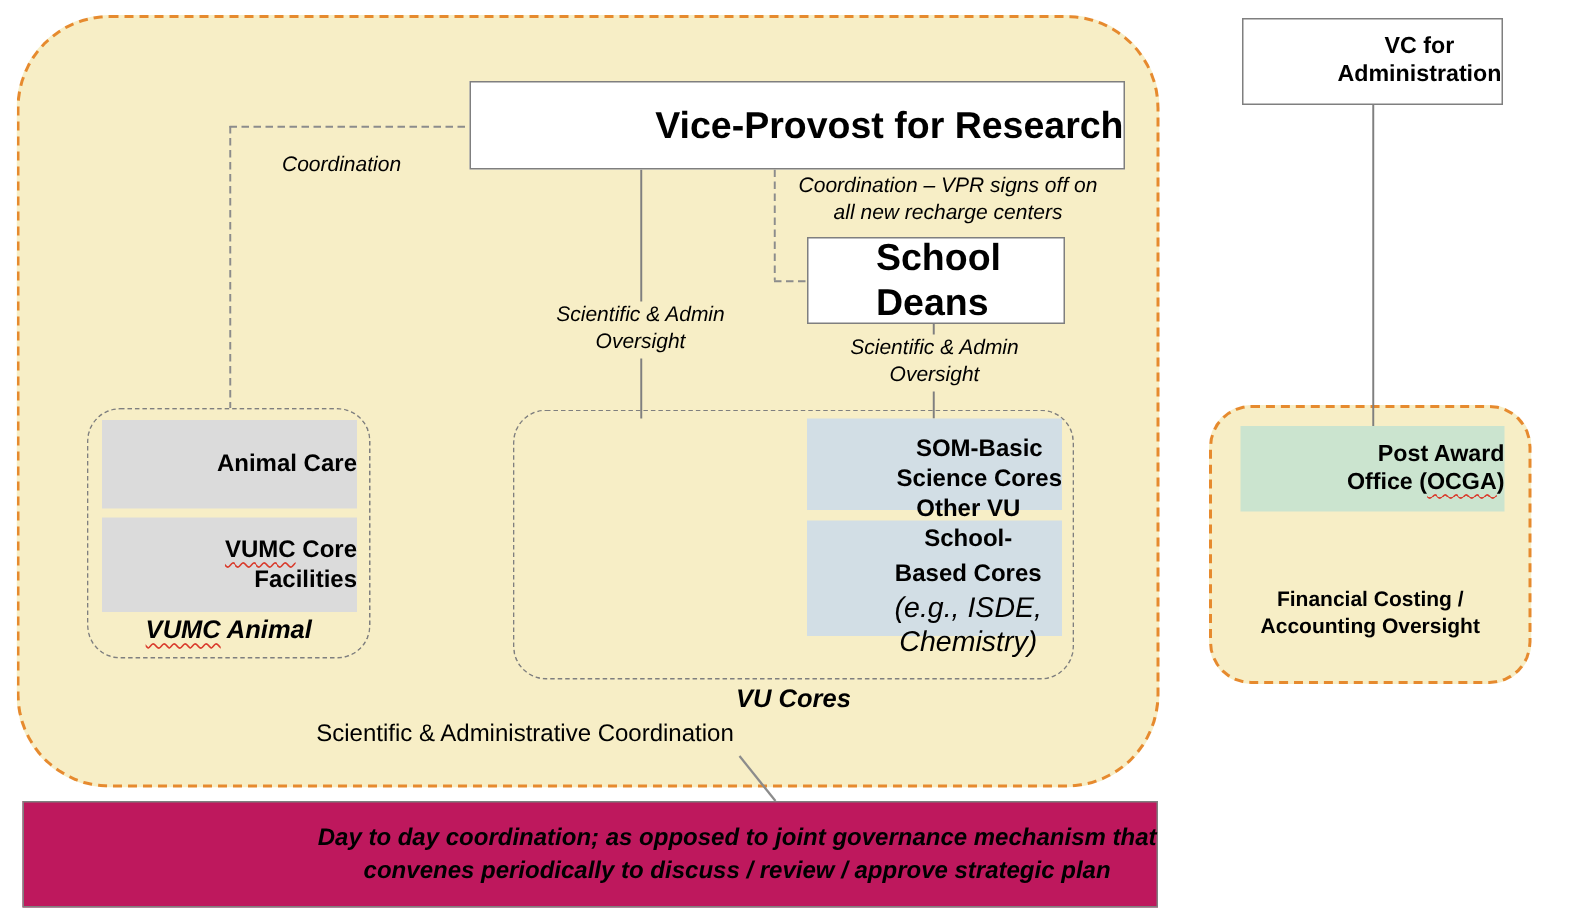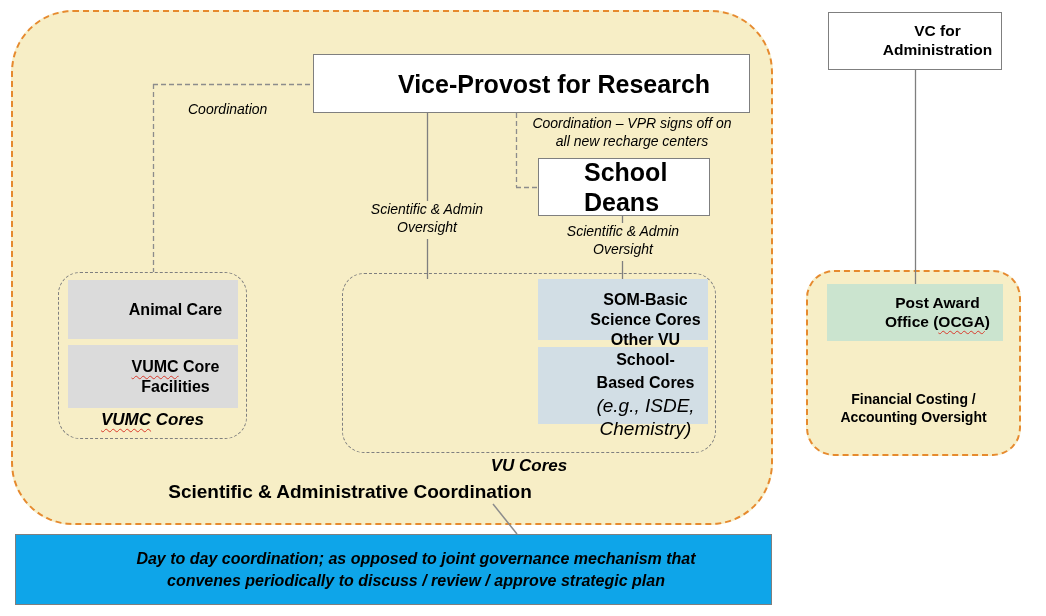--- a/index.html
+++ b/index.html
@@ -4,21 +4,21 @@
 <style>
   html,body { margin:0; padding:0; background:#ffffff; }
   #canvas {
     position:relative; width:1046px; height:616px;
     font-family:"Liberation Sans","DejaVu Sans",sans-serif;
     color:#000; overflow:hidden; background:#ffffff;
   }
   .abs { position:absolute; }
   .pre { white-space:pre-line; }
   .center { text-align:center; }
-  .flexc { display:flex; flex-direction:column; align-items:center; justify-content:center;padding-left:45px; }
+  .flexc { display:flex; flex-direction:column; align-items:flex-end; justify-content:center;padding-left:45px; }
 
   
   .bigyellow {
     background:#F7EEC6; border:2px dashed #E68A2E; border-radius:62px;
     box-sizing:border-box;
   }
   .rightyellow {
     background:#F7EEC6; border:2px dashed #E68A2E; border-radius:28px;
     box-sizing:border-box;
   }
@@ -97,21 +97,21 @@
 
   <div class="abs graybox t16 flexc" style="left:68px; top:280px; width:170px; height:59px;">
     <span>Animal Care</span>
   </div>
 
   <div class="abs graybox t16 flexc center" style="left:68px; top:345px; width:170px; height:63px;">
     <div><span class="sq">VUMC</span><span> Core</span></div>
     <div>Facilities</div>
   </div>
 
-  <div class="abs lbl-bolditalic center" style="left:58px; top:410px; width:189px;"><span class="sq">VUMC</span><span> Cores</span></div>
+  <div class="abs lbl-bolditalic center" style="left:58px; top:410px; width:189px;"><span class="sq">VUMC</span><span> Animal</span></div>
 
   <div class="abs dashc" style="left:342px; top:273px; width:374px; height:180px;"></div>
 
 
   <div class="abs bluebox t16 flexc center pre" style="left:538px; top:279px; width:170px; height:61px;">
     <span class="pre">SOM-Basic
 Science Cores</span>
   </div>
 
   <div class="abs bluebox t16 flexc center pre" style="left:538px; top:347px; width:170px; height:77px; line-height:1.25;">
@@ -122,20 +122,20 @@
   <div class="abs lbl-bolditalic center" style="left:342px; top:428px; width:374px;margin-top:28px;">VU Cores</div>
 
   <div class="abs greenbox t15 flexc center" style="left:827px; top:284px; width:176px; height:57px;">
     <div>Post Award</div>
     <div><span>Office (</span><span class="sq">OCGA</span><span>)</span></div>
   </div>
 
   <div class="abs center pre" style="left:810px; top:391px; width:207px; font-weight:bold; font-size:14px; line-height:1.28;">Financial Costing /
 Accounting Oversight</div>
 
-  <div class="abs center" style="left:148px; top:481px; width:404px; font-weight:bold; font-size:19px;">Scientific &amp; Administrative Coordination</div>
+  <div class="abs center" style="left:148px; top:481px; width:404px; font-weight:normal; font-size:16px;">Scientific &amp; Administrative Coordination</div>
 
-  <div class="abs flexc center pre" style="left:15px; top:534px; width:757px; height:71px; background:#0ea5e9; border:1px solid #7f7f7f; box-sizing:border-box; font-weight:bold; font-style:italic; font-size:16px; line-height:1.35;">
+  <div class="abs flexc center pre" style="left:15px; top:534px; width:757px; height:71px; background:#be185d; border:1px solid #7f7f7f; box-sizing:border-box; font-weight:bold; font-style:italic; font-size:16px; line-height:1.35;">
     <span class="pre">Day to day coordination; as opposed to joint governance mechanism that
 convenes periodically to discuss / review / approve strategic plan</span>
   </div>
 
 </div>
 
 </body></html>

